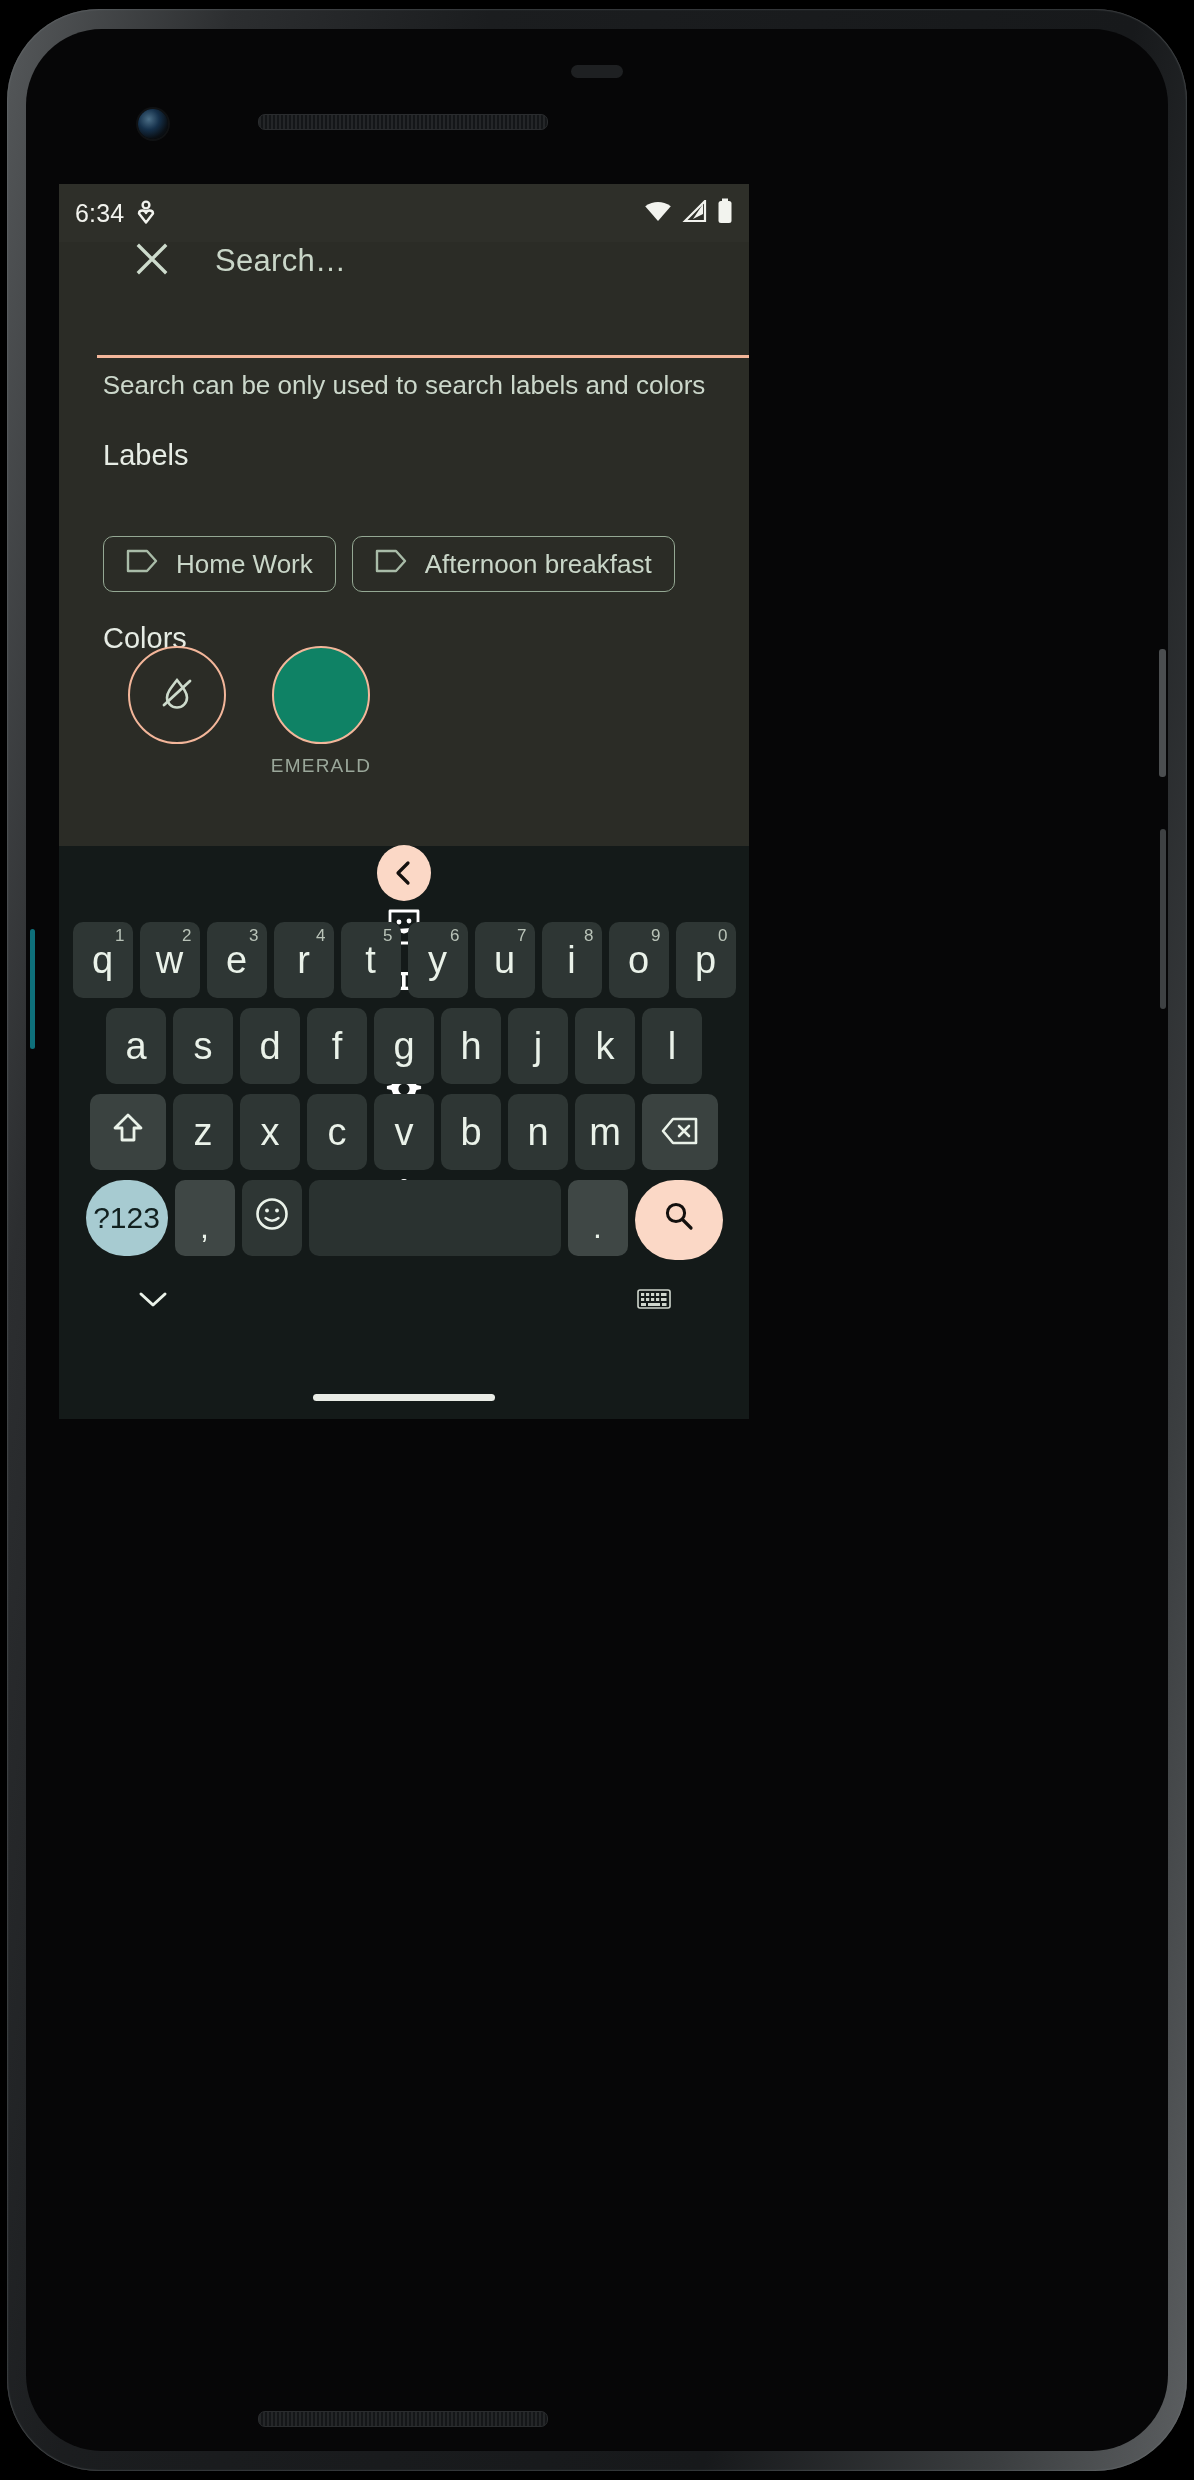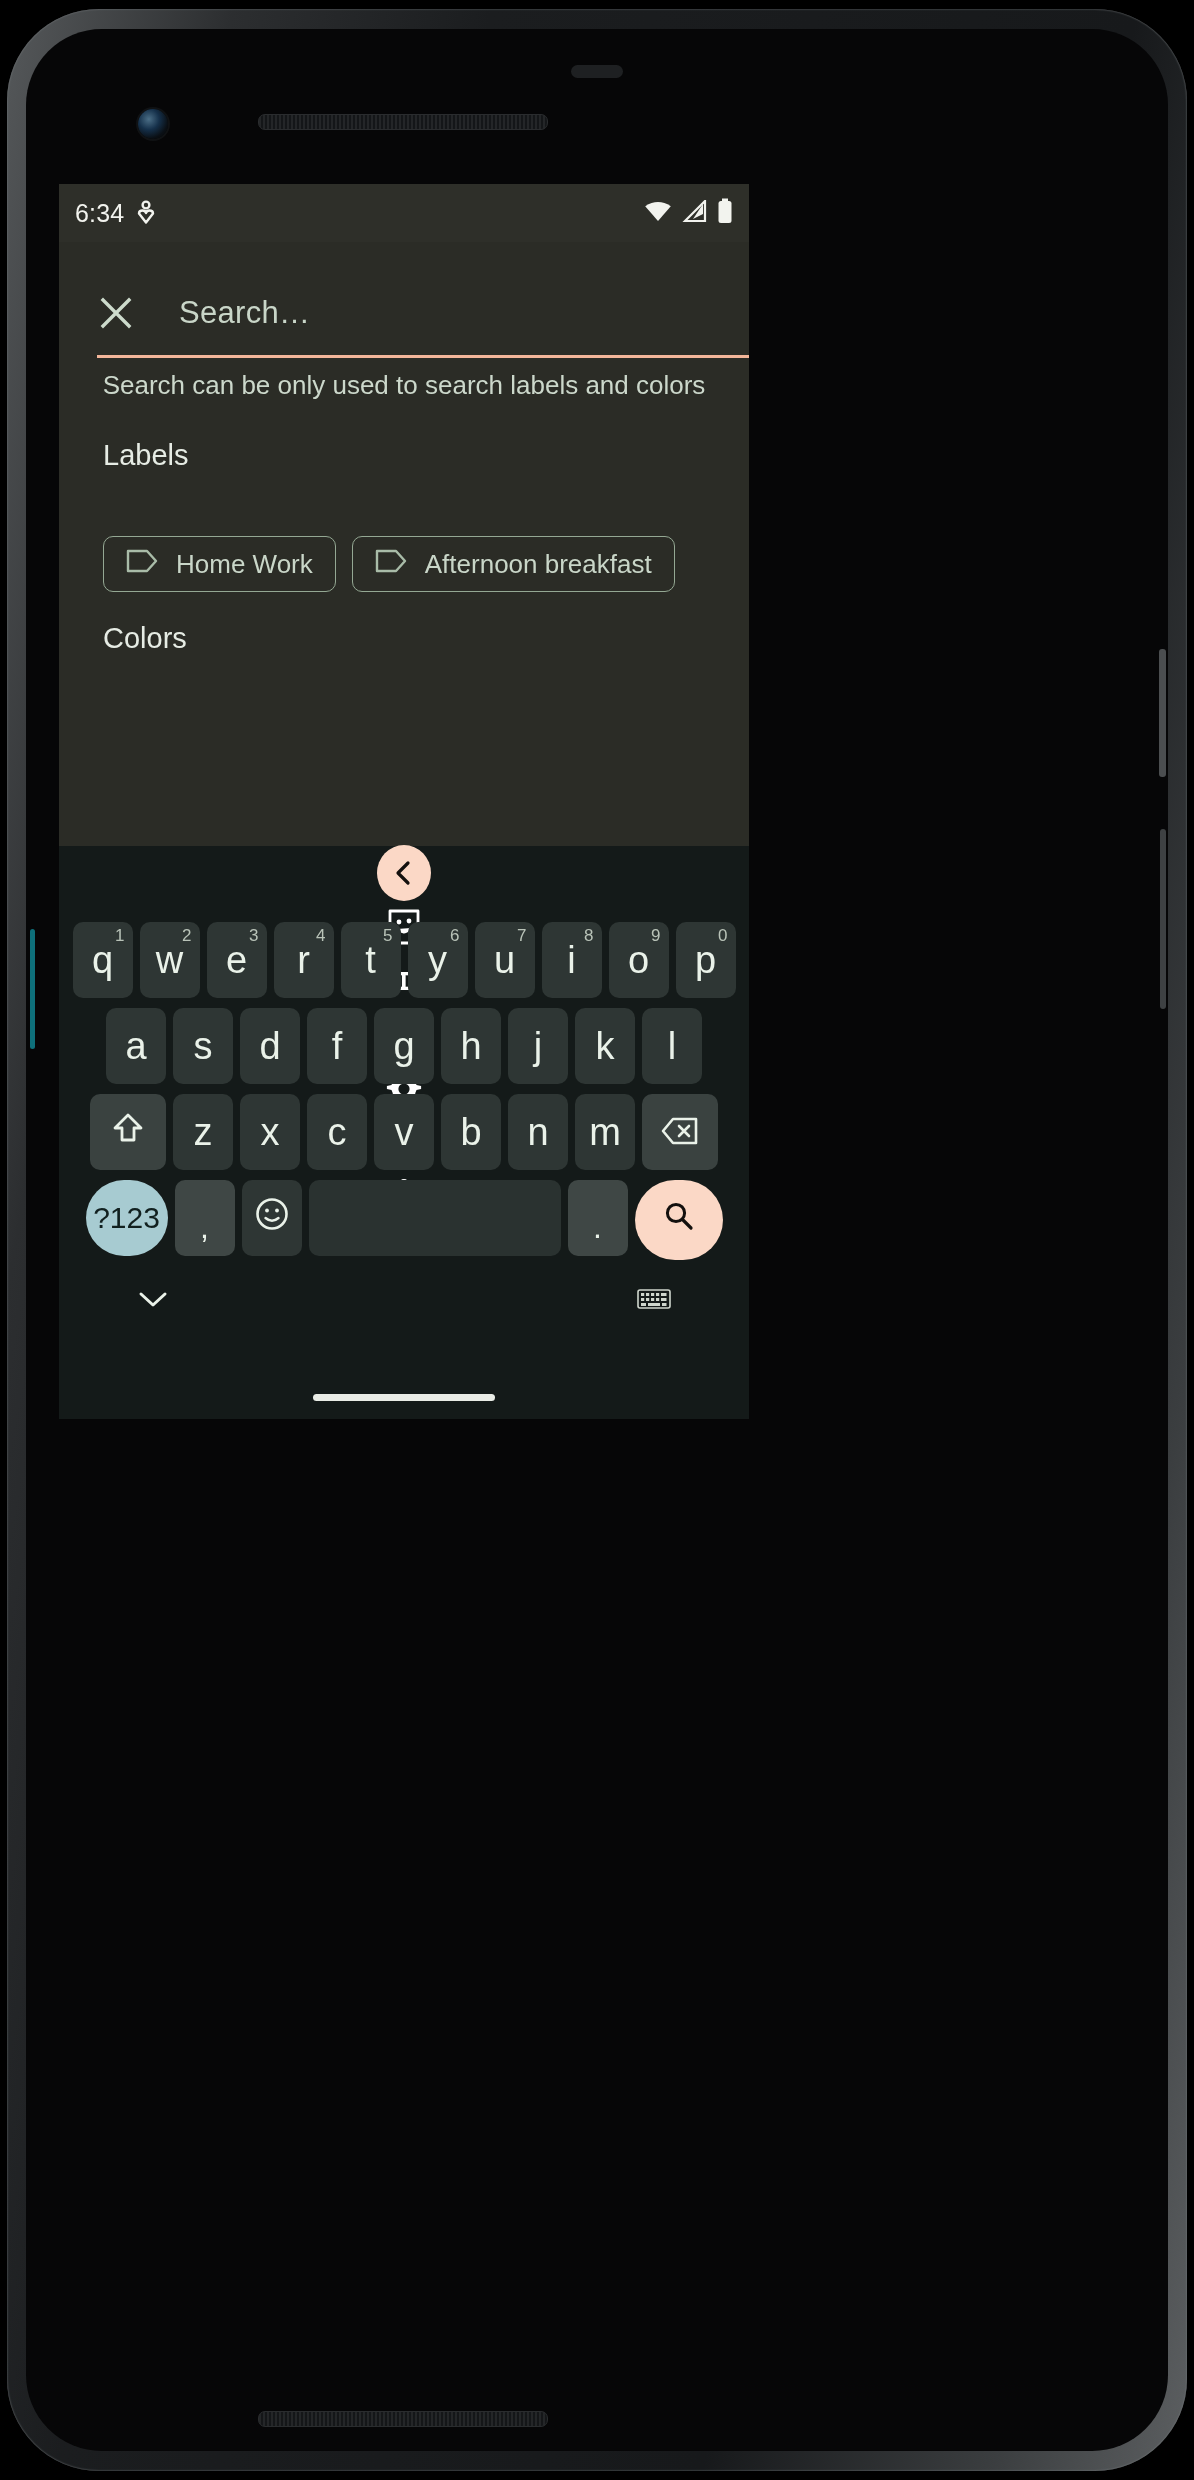--- a/index.html
+++ b/index.html
@@ -60,22 +60,22 @@
     position:absolute;left:0;top:0;width:690px;height:58px;
     background:#2e2f29;display:flex;align-items:center;
     padding:0 16px;box-sizing:border-box;
   }
   .sb-time{color:#f2f3ee;font-size:25px;letter-spacing:.2px;}
   .sb-left-icon{margin-left:12px;display:flex;align-items:center;}
   .sb-right{margin-left:auto;display:flex;align-items:center;gap:10px;}
 
   
   .searchbar{
-    position:absolute;left:0;top:72px;width:690px;height:113px;
-    display:flex;align-items:center;box-sizing:border-box;padding:0 44px 0 40px;
+    position:absolute;left:0;top:58px;width:690px;height:113px;
+    display:flex;align-items:flex-start;box-sizing:border-box;padding:0 44px 0 76px;
   }
   .x-icon{width:34px;height:34px;flex:0 0 auto;}
   .search-input{
     margin-left:44px;color:#c9d6c8;font-size:31px;letter-spacing:.3px;
     background:transparent;border:none;outline:none;width:100%;
     font-family:"Liberation Sans", sans-serif;
   }
   .search-input::placeholder{color:#c9d6c8;opacity:1;}
   .search-underline{
     position:absolute;left:38px;top:171px;width:652px;height:3px;background:#f3b69a;
@@ -241,20 +241,38 @@
                 <svg width="32" height="24" viewBox="0 0 32 24">
                   <path d="M2 2 H21 L30 12 L21 22 H2 Z" fill="none" stroke="#a9bca8" stroke-width="2.4" stroke-linejoin="round"></path>
                 </svg>
               </span>
               <span>Afternoon breakfast</span>
             </div>
           </div>
 
           <div class="section-title" id="colors-title">Colors</div>
 
+          <div class="color-row">
+            <div class="color-item">
+              <div class="swatch none">
+                <span>
+                  <svg width="42" height="42" viewBox="0 0 42 42">
+                    <path d="M21 8 C14 17 11 21 11 25.5 A10 10 0 0 0 31 25.5 C31 21 28 17 21 8 Z" fill="none" stroke="#cddbcc" stroke-width="2.6"></path>
+                    <path d="M8 33 L34 9" stroke="#cddbcc" stroke-width="2.8" stroke-linecap="round"></path>
+                  </svg>
+                </span>
+              </div>
+              <div class="swatch-label"></div>
+            </div>
+
+            <div class="color-item">
+              <div class="swatch" style="background:#0f8265;"></div>
+              <div class="swatch-label">EMERALD</div>
+            </div>
+          </div>
 
           <div class="keyboard">
 
             <div class="kb-toolbar">
               <div class="kb-tool">
                 <div class="kb-back">
                   <svg width="26" height="26" viewBox="0 0 26 26">
                     <path d="M17 3 L7 13 L17 23" fill="none" stroke="#13100e" stroke-width="3.2" stroke-linecap="round" stroke-linejoin="round"></path>
                   </svg>
                 </div>

